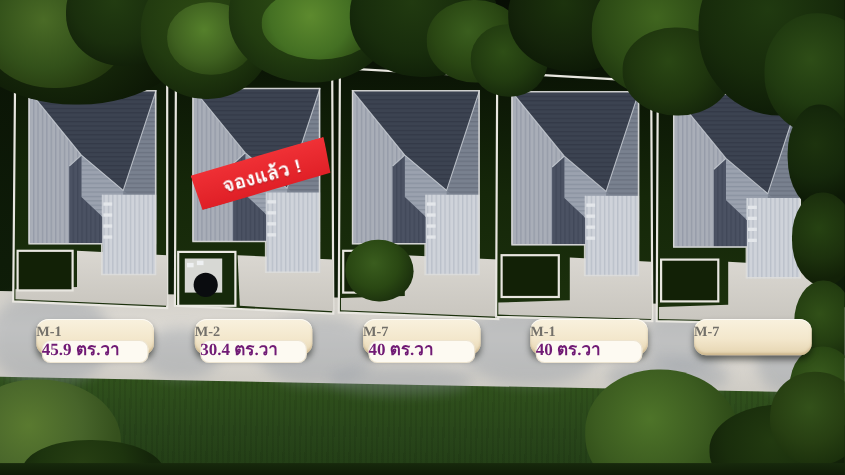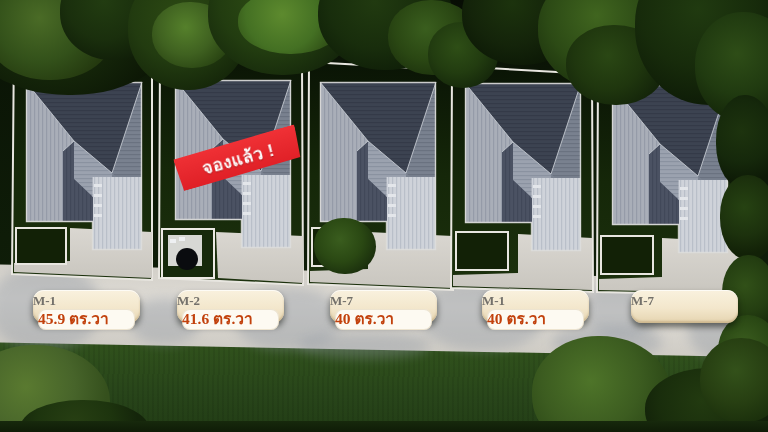--- a/index.html
+++ b/index.html
@@ -41,21 +41,21 @@
   
   .badge{
     position:absolute;top:290px;width:107px;height:33px;border-radius:11px;
     background:linear-gradient(180deg,#f9f1de 0%,#f3e7cc 55%,#e5d4b0 100%);
     box-shadow:0 4px 6px rgba(10,12,8,.55), inset 0 1px 0 rgba(255,255,255,.7), inset 0 -2px 2px rgba(185,160,115,.55);
     text-align:left;
     font-family:Liberation Serif, serif;
   }
   .badge .badge-name{display:block;font-weight:700;font-size:13px;color:#73706a;line-height:17px;margin-top:2px;}
   .badge .badge-area{display:block;margin:0 5px 4px;background:#fdfaf2;border-radius:8px;
-    font-weight:800;font-size:15.5px;color:#c2410c;line-height:20px;padding:0 0 1px;
+    font-weight:800;font-size:15.5px;color:#701a75;line-height:20px;padding:0 0 1px;
     box-shadow:inset 0 0 0 1px rgba(205,185,145,.35);}
   .b1{left:33px;} .b2{left:177px;} .b3{left:330px;} .b4{left:482px;} .b5{left:631px;}
 </style>
 </head>
 <body>
 
 <div id="stage">
 
   <div class="road"></div>
   <div class="front-lawn"></div>
@@ -198,21 +198,21 @@
   <div class="ribbon">
     <span>จองแล้ว !</span>
   </div>
 
   <div class="badge b1">
     <span class="badge-name">M-1</span>
     <span class="badge-area">45.9 ตร.วา</span>
   </div>
   <div class="badge b2">
     <span class="badge-name">M-2</span>
-    <span class="badge-area">41.6 ตร.วา</span>
+    <span class="badge-area">30.4 ตร.วา</span>
   </div>
   <div class="badge b3">
     <span class="badge-name">M-7</span>
     <span class="badge-area">40 ตร.วา</span>
   </div>
   <div class="badge b4">
     <span class="badge-name">M-1</span>
     <span class="badge-area">40 ตร.วา</span>
   </div>
   <div class="badge b5">

